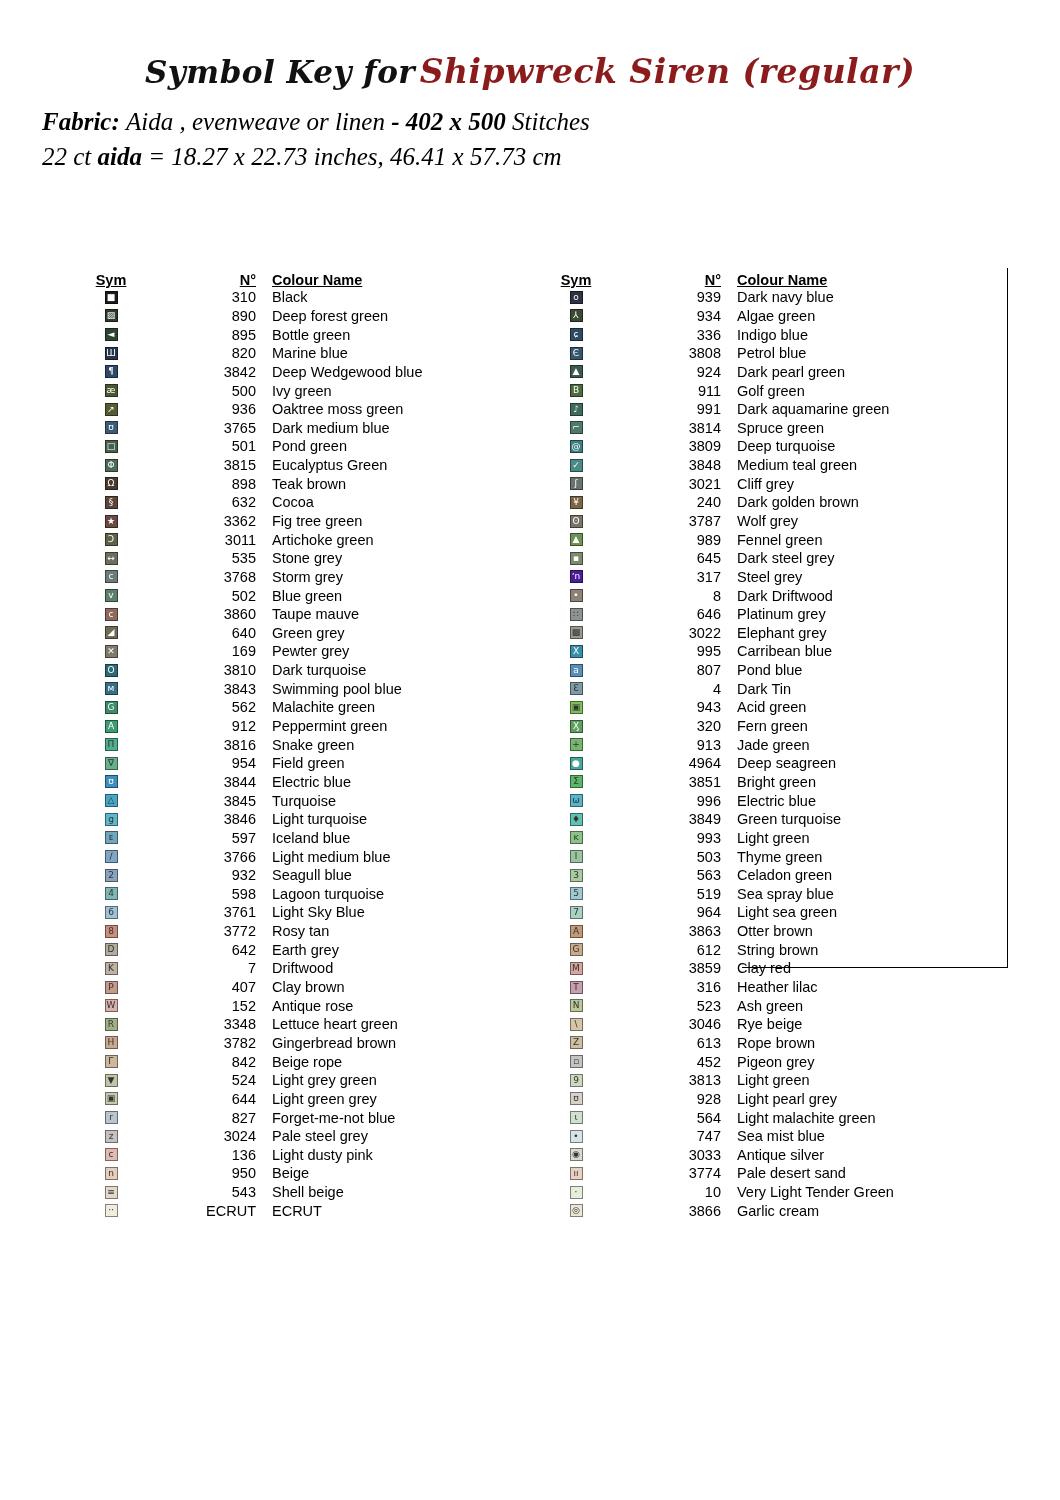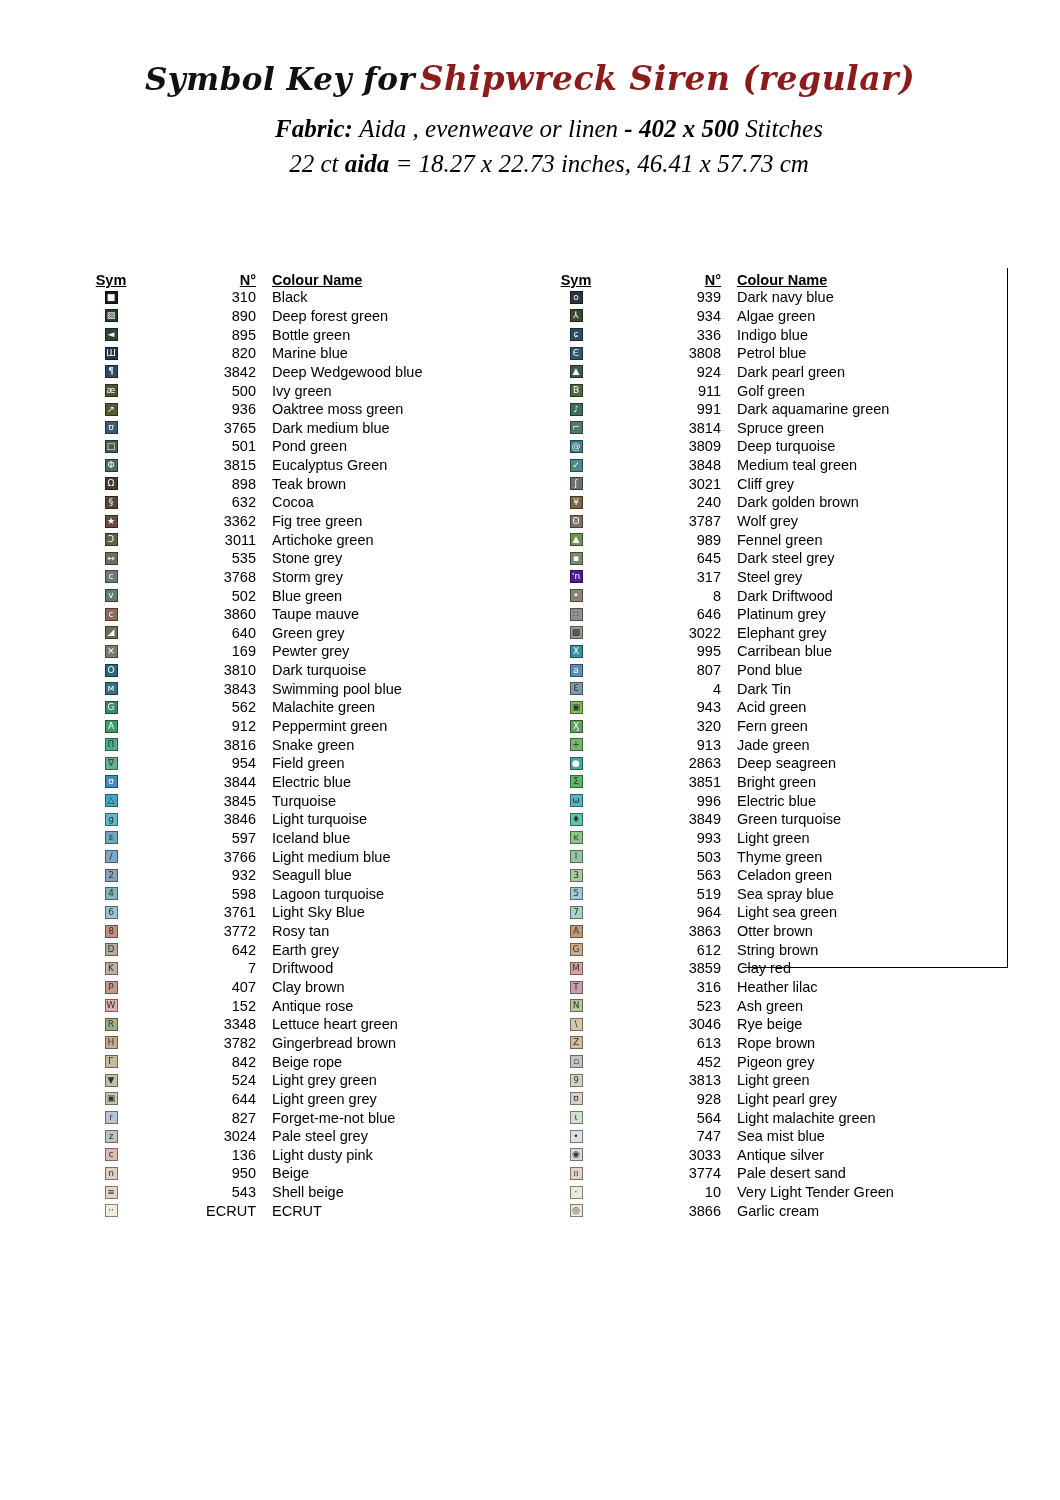--- a/index.html
+++ b/index.html
@@ -11,21 +11,21 @@
     width: 1060px;
     height: 1500px;
     position: relative;
     font-family: "Liberation Sans", sans-serif;
     color: #000;
     overflow: hidden;
   }
   .page {
     position: absolute;
     inset: 0;
-    padding: 11px;
+    padding: 4px;
     border-radius: 15px;
   }
 
   
   .title-row {
     text-align: center;
     padding-top: 48px;
     white-space: nowrap;
   }
   .title-part1 {
@@ -48,21 +48,20 @@
   
   .fabric-block {
     margin: 14px 0 0 38px;
     font-family: "Liberation Serif", serif;
     color: #000;
   }
   .fabric-line {
     font-size: 25px;
     line-height: 1.38;
     white-space: nowrap;
-    text-align: center;
   }
   .fl-bold-italic { font-weight: bold; font-style: italic; }
   .fl-italic { font-style: italic; }
 
   
   .legend {
     position: absolute;
     top: 268px;
     left: 84px;
     width: 930px;
@@ -709,21 +708,21 @@
           <div class="cell-sym">
             <div class="swatch" style="background: rgb(118, 182, 110); color: rgb(51, 51, 51);">+</div>
           </div>
           <div class="cell-num">913</div>
           <div class="cell-name">Jade green</div>
         </div>
         <div class="row">
           <div class="cell-sym">
             <div class="swatch" style="background: rgb(74, 168, 154); color: rgb(255, 255, 255);">●</div>
           </div>
-          <div class="cell-num">2863</div>
+          <div class="cell-num">4964</div>
           <div class="cell-name">Deep seagreen</div>
         </div>
         <div class="row">
           <div class="cell-sym">
             <div class="swatch" style="background: rgb(92, 182, 106); color: rgb(51, 51, 51);">Σ</div>
           </div>
           <div class="cell-num">3851</div>
           <div class="cell-name">Bright green</div>
         </div>
         <div class="row">

